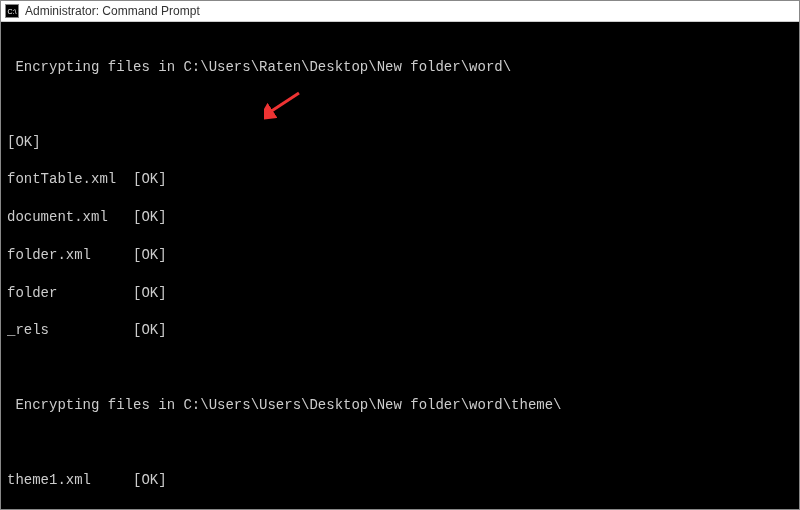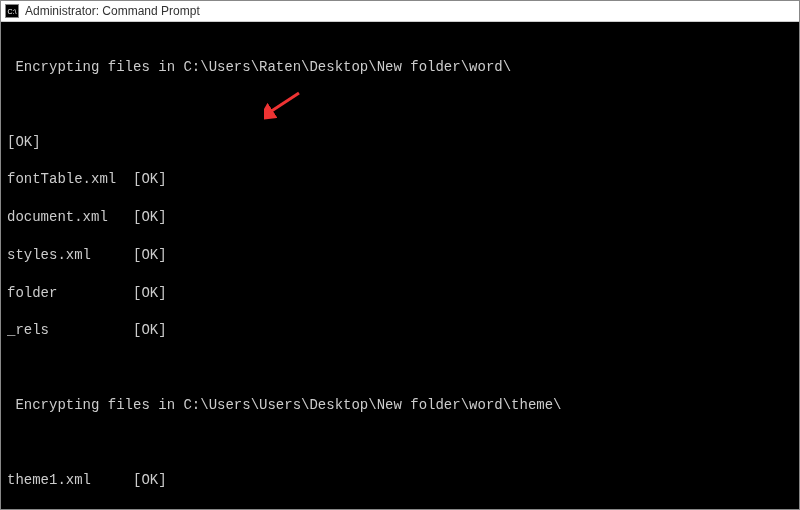--- a/index.html
+++ b/index.html
@@ -79,21 +79,21 @@
   <div class="title-icon">C:\</div>
   <div class="title-text">Administrator: Command Prompt</div>
 </div>
 
 <div class="terminal">
 <div> Encrypting files in C:\Users\Raten\Desktop\New folder\word\</div>
 <div class="blank"></div>
 <div class="ok-row"><span class="okb">[OK]</span></div>
 <div class="ok-row"><span class="fname">fontTable.xml</span><span class="okb">[OK]</span></div>
 <div class="ok-row"><span class="fname">document.xml</span><span class="okb">[OK]</span></div>
-<div class="ok-row"><span class="fname">styles.xml</span><span class="okb">[OK]</span></div>
+<div class="ok-row"><span class="fname">folder.xml</span><span class="okb">[OK]</span></div>
 <div class="ok-row"><span class="fname">folder</span><span class="okb">[OK]</span></div>
 <div class="ok-row"><span class="fname">_rels</span><span class="okb">[OK]</span></div>
 <div class="blank"></div>
 <div> Encrypting files in C:\Users\Users\Desktop\New folder\word\theme\</div>
 <div class="blank"></div>
 <div class="ok-row"><span class="fname">theme1.xml</span><span class="okb">[OK]</span></div>
 <div class="blank"></div>
 
 
 

